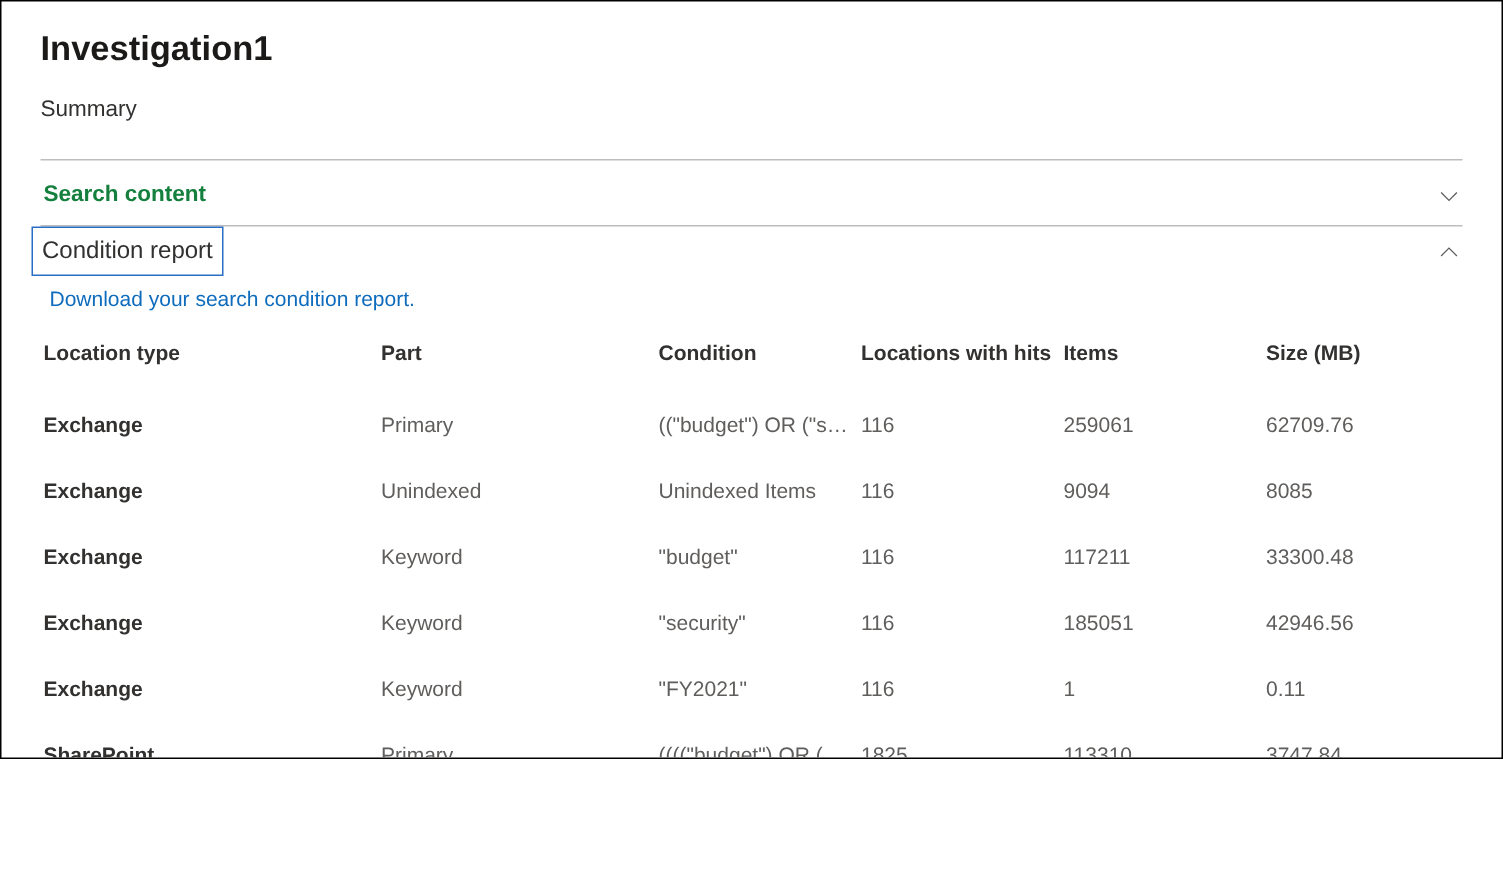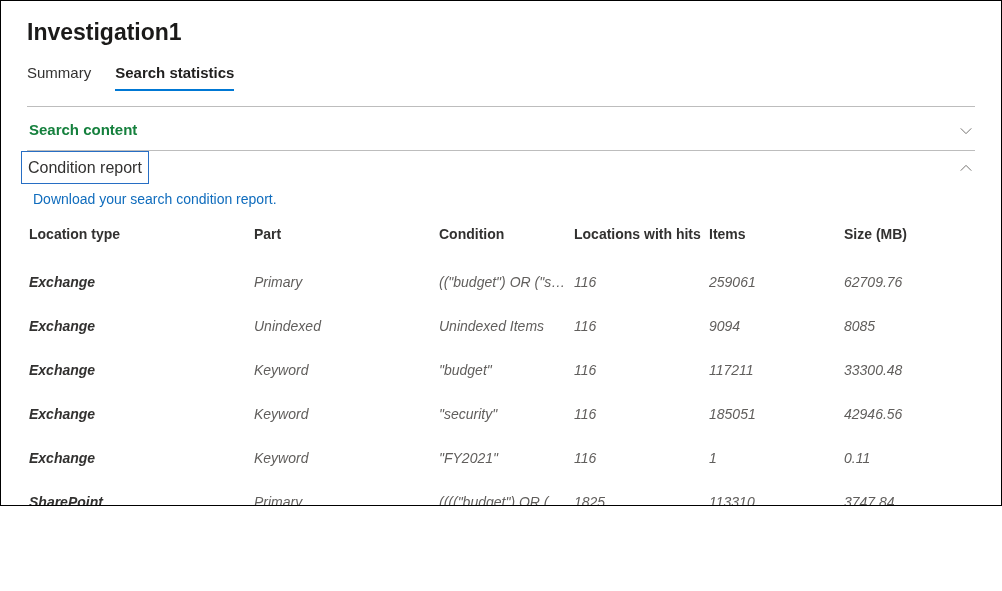--- a/index.html
+++ b/index.html
@@ -97,21 +97,20 @@
       padding: 8px 6px 18px 2px;
     }
     table.report td {
       font-size: 14px;
       color: #605e5c;
       padding: 14px 6px 14px 2px;
       vertical-align: top;
       overflow: hidden;
       text-overflow: ellipsis;
       white-space: nowrap;
-      font-style: italic;
     }
     table.report td:first-child {
       font-weight: 600;
       color: #323130;
     }
     .col-loc { width: 225px; }
     .col-part { width: 185px; }
     .col-cond { width: 135px; }
     .col-hits { width: 135px; }
     .col-items { width: 135px; }
@@ -131,21 +130,20 @@
     }
   </style>
 </head>
 <body>
 
 <div class="container">
   <div class="heading">Investigation1</div>
 
   <div class="tabs">
     <div class="tab">Summary</div>
-    <div class="tab active">Search statistics</div>
   </div>
   <div class="divider"></div>
 
   <div class="acc-header">
     <span>Search content</span>
     <svg class="chev" viewBox="0 0 16 16">
         <path d="M2 5 L8 11 L14 5" fill="none" stroke="currentColor" stroke-width="1"></path>
       </svg>
   </div>
   <div class="divider"></div>

